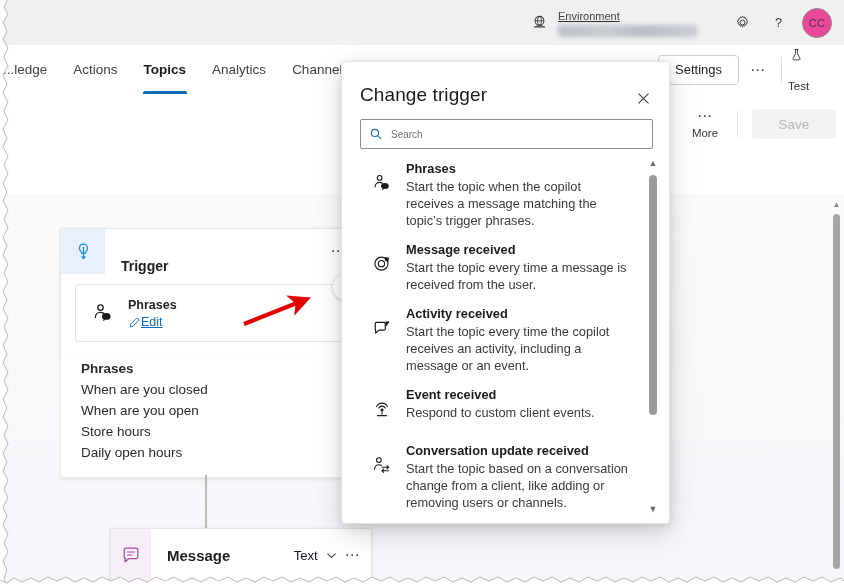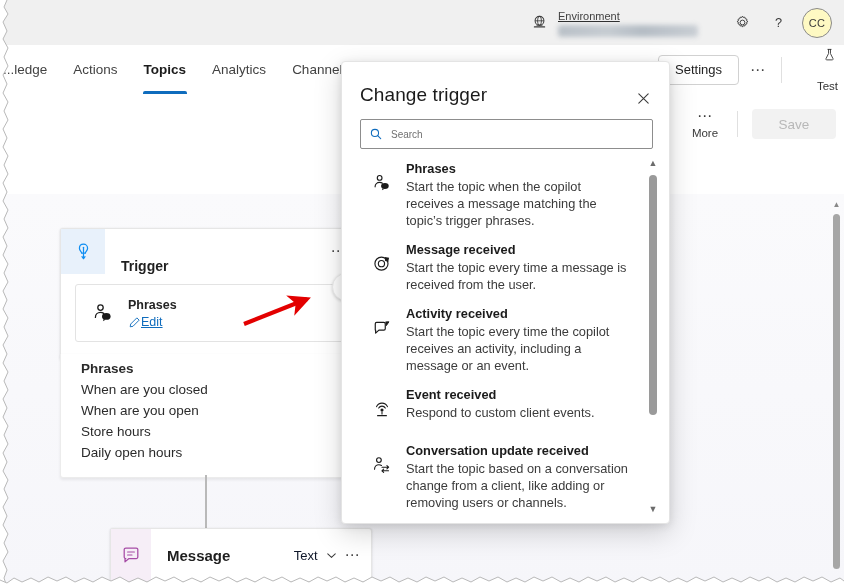--- a/index.html
+++ b/index.html
@@ -15,34 +15,34 @@
   .header{position:absolute;left:0;top:0;width:844px;height:45px;background:#f0f0f0;border-bottom:1px solid #e3e3e3;}
   .hdr-right{position:absolute;right:8px;top:0;height:45px;display:flex;align-items:center;gap:0px;}
   .globe{width:26px;height:26px;display:flex;align-items:center;justify-content:center;color:#444;}
   .envblock{margin-left:6px;margin-right:26px;display:flex;flex-direction:column;justify-content:center;height:40px;text-decoration:underline;}
   .env-label{font-size:11px;color:#424242;line-height:14px;}
   .env-name{font-size:12px;line-height:16px;color:#7a8590;
     background:linear-gradient(90deg,#b9c0c7,#c6ccd2 35%,#b4bcc4 60%,#c9ced4);
     color:transparent;filter:blur(2.6px);width:140px;height:12px;border-radius:3px;margin-top:2px;}
   .icon-btn{width:36px;height:36px;display:flex;align-items:center;justify-content:center;color:#444;cursor:default;}
   .avatar{width:28px;height:28px;border-radius:50%;border:1px solid #8a8a8a;display:flex;align-items:center;
-    justify-content:center;font-size:11px;color:#3b3b3b;letter-spacing:.3px;margin-left:6px;margin-right:4px;background:#fef9c3;}
+    justify-content:center;font-size:11px;color:#3b3b3b;letter-spacing:.3px;margin-left:6px;margin-right:4px;background:#ec4899;}
 
   
   .navbar{position:absolute;left:0;top:45px;width:844px;height:49px;background:#ffffff;border-bottom:1px solid #ebebeb;}
   .tabs{position:absolute;left:-18px;top:0;height:49px;display:flex;align-items:center;padding-left:8px;}
   .tab{position:relative;height:49px;display:flex;align-items:center;padding:0 13px;font-size:13.5px;color:#424242;cursor:default;}
   .tab.active{color:#1b1b1b;font-weight:bold;}
   .tab.active:after{content:"";position:absolute;left:12px;right:12px;bottom:0;height:3px;background:#0f6cbd;border-radius:2px 2px 0 0;}
   .nav-right{position:absolute;right:6px;top:0;height:49px;display:flex;align-items:center;gap:2px;}
   .settings-btn{height:28px;padding:0 16px;border:1px solid #d1d1d1;border-radius:4px;background:#fff;font-size:13px;color:#242424;
     display:flex;align-items:center;cursor:default;}
   .dots-btn{width:34px;height:30px;display:flex;align-items:center;justify-content:center;color:#444;font-size:15px;letter-spacing:1px;}
   .vsep{width:1px;height:26px;background:#e0e0e0;margin:0 4px;}
-  .test-btn{width:50px;height:45px;display:flex;flex-direction:column;align-items:flex-end;justify-content:center;gap:17px;color:#333;}
+  .test-btn{width:50px;height:45px;display:flex;flex-direction:column;align-items:flex-start;justify-content:center;gap:17px;color:#333;}
   .test-label{font-size:11.5px;}
 
   
   .cmdbar{position:absolute;left:0;top:94px;width:844px;height:60px;background:#ffffff;border-bottom:1px solid #ededed;}
   .cmd-right{position:absolute;right:8px;top:0;height:60px;display:flex;align-items:center;gap:0;}
   .more-btn{width:56px;height:44px;display:flex;flex-direction:column;align-items:center;justify-content:center;color:#3a3a3a;}
   .more-dots{font-size:15px;line-height:12px;letter-spacing:1px;}
   .more-label{font-size:11.5px;margin-top:5px;}
   .save-btn{height:30px;min-width:84px;border-radius:4px;background:#f2f2f2;color:#b8b8b8;font-size:13.5px;
     display:flex;align-items:center;justify-content:center;margin-left:10px;}

